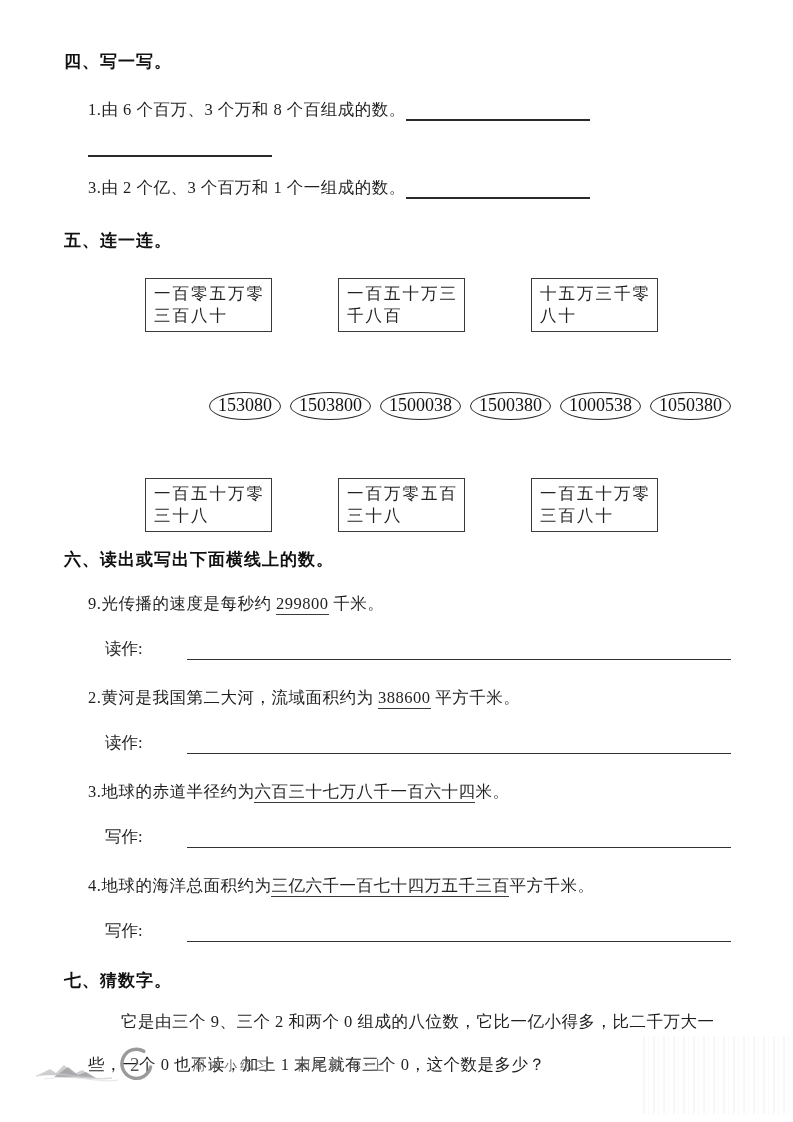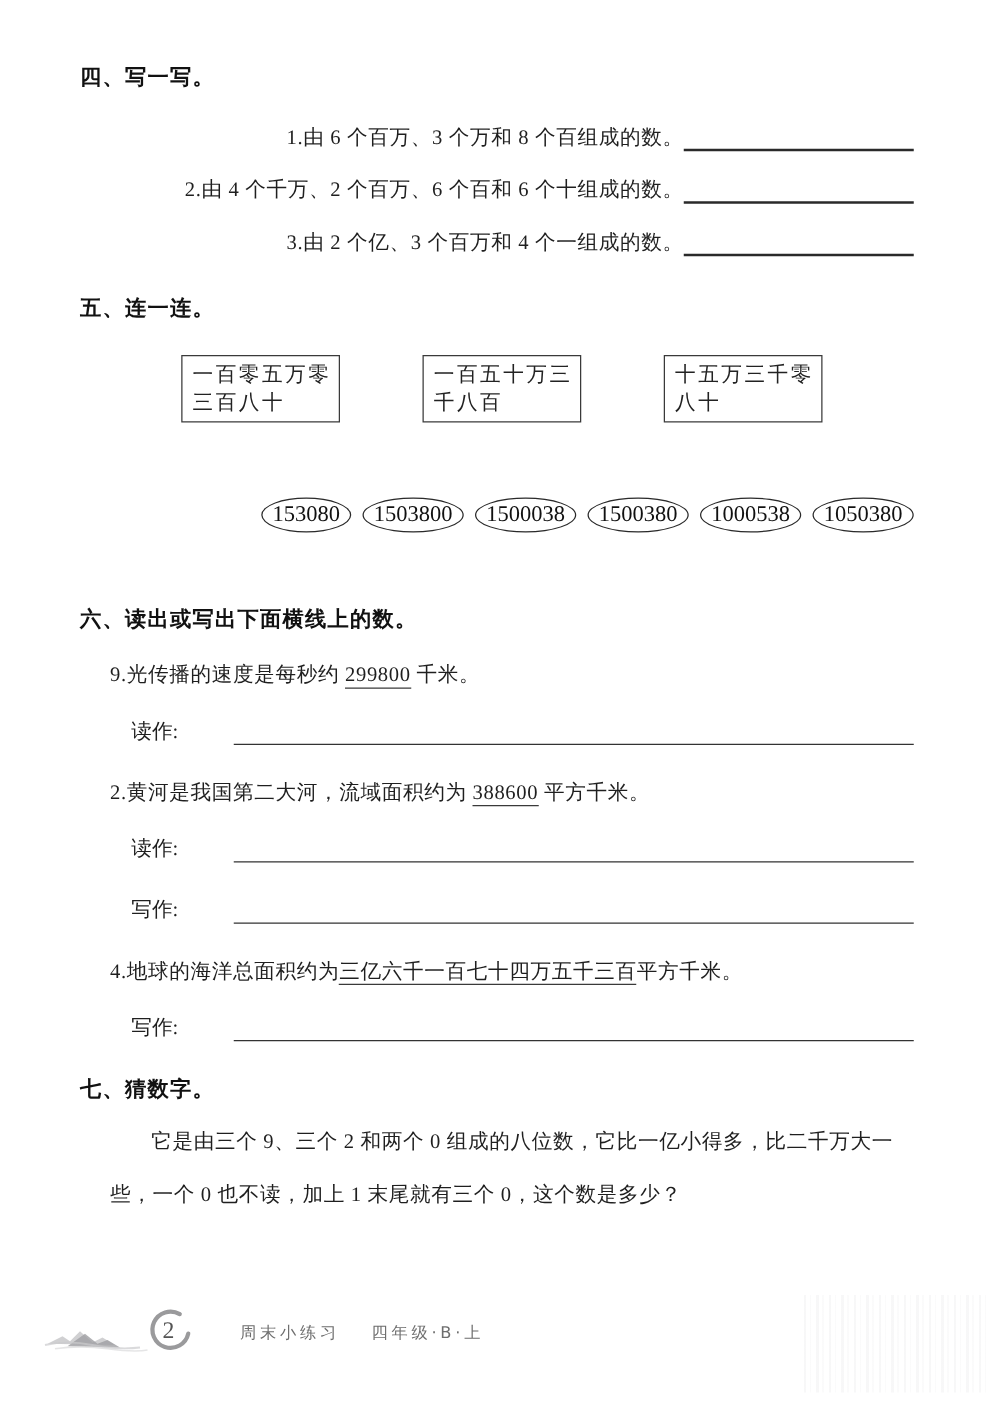--- a/index.html
+++ b/index.html
@@ -16,21 +16,21 @@
   h2.sec-title {
     font-family:"DejaVu Sans","Liberation Sans",sans-serif;
     font-weight:bold;
     font-size:17px;
     color:#111;
     letter-spacing:1px;
   }
   
   .sec4 .sec-title { margin-bottom:26px; }
   .s4-item {
-    display:flex; justify-content:flex-end; align-items:flex-end;
+    display:flex; justify-content:flex-start; align-items:flex-end;
     margin-left:24px; margin-bottom:20px;
     font-size:16.5px; letter-spacing:0.5px;
   }
   .s4-line {
     width:184px; height:16px;
     border-bottom:2px solid #2a2a2a;
     flex-shrink:0;
   }
   
   .sec5 .sec-title { margin-top:30px; margin-bottom:26px; }
@@ -124,61 +124,66 @@
 
 <div class="page">
 
   <section class="sec4">
     <h2 class="sec-title">四、写一写。</h2>
     <div class="s4-item">
       <span>1.由 6 个百万、3 个万和 8 个百组成的数。</span>
       <span class="s4-line"></span>
     </div>
     <div class="s4-item">
-      <span>2.由 4 个千万、2 个百万、6 个百和 6 个十组成的数。</span>
       <span class="s4-line"></span>
     </div>
     <div class="s4-item">
-      <span>3.由 2 个亿、3 个百万和 4 个一组成的数。</span>
+      <span>3.由 2 个亿、3 个百万和 1 个一组成的数。</span>
       <span class="s4-line"></span>
     </div>
   </section>
 
   <section class="sec5">
     <h2 class="sec-title">五、连一连。</h2>
     <div class="boxes-row">
       <div class="numbox">一百零五万零三百八十</div>
       <div class="numbox">一百五十万三千八百</div>
       <div class="numbox">十五万三千零八十</div>
     </div>
     <div class="ovals-row">
       <div class="oval">153080</div>
       <div class="oval">1503800</div>
       <div class="oval">1500038</div>
       <div class="oval">1500380</div>
       <div class="oval">1000538</div>
       <div class="oval">1050380</div>
     </div>
+    <div class="boxes-row">
+      <div class="numbox">一百五十万零三十八</div>
+      <div class="numbox">一百万零五百三十八</div>
+      <div class="numbox">一百五十万零三百八十</div>
+    </div>
   </section>
 
   <section class="sec6">
     <h2 class="sec-title">六、读出或写出下面横线上的数。</h2>
 
     <p class="s6-sentence"><span>9.光传播的速度是每秒约 </span><span class="ul">299800</span><span> 千米。</span></p>
     <div class="s6-answer">
       <span>读作:</span>
       <span class="fill-line"></span>
     </div>
 
     <p class="s6-sentence"><span>2.黄河是我国第二大河，流域面积约为 </span><span class="ul">388600</span><span> 平方千米。</span></p>
     <div class="s6-answer">
       <span>读作:</span>
       <span class="fill-line"></span>
     </div>
 
+    <p class="s6-sentence"><span>3.地球的赤道半径约为</span><span class="ul">六百三十七万八千一百六十四</span><span>米。</span></p>
     <div class="s6-answer">
       <span>写作:</span>
       <span class="fill-line"></span>
     </div>
 
     <p class="s6-sentence"><span>4.地球的海洋总面积约为</span><span class="ul">三亿六千一百七十四万五千三百</span><span>平方千米。</span></p>
     <div class="s6-answer">
       <span>写作:</span>
       <span class="fill-line"></span>
     </div>

